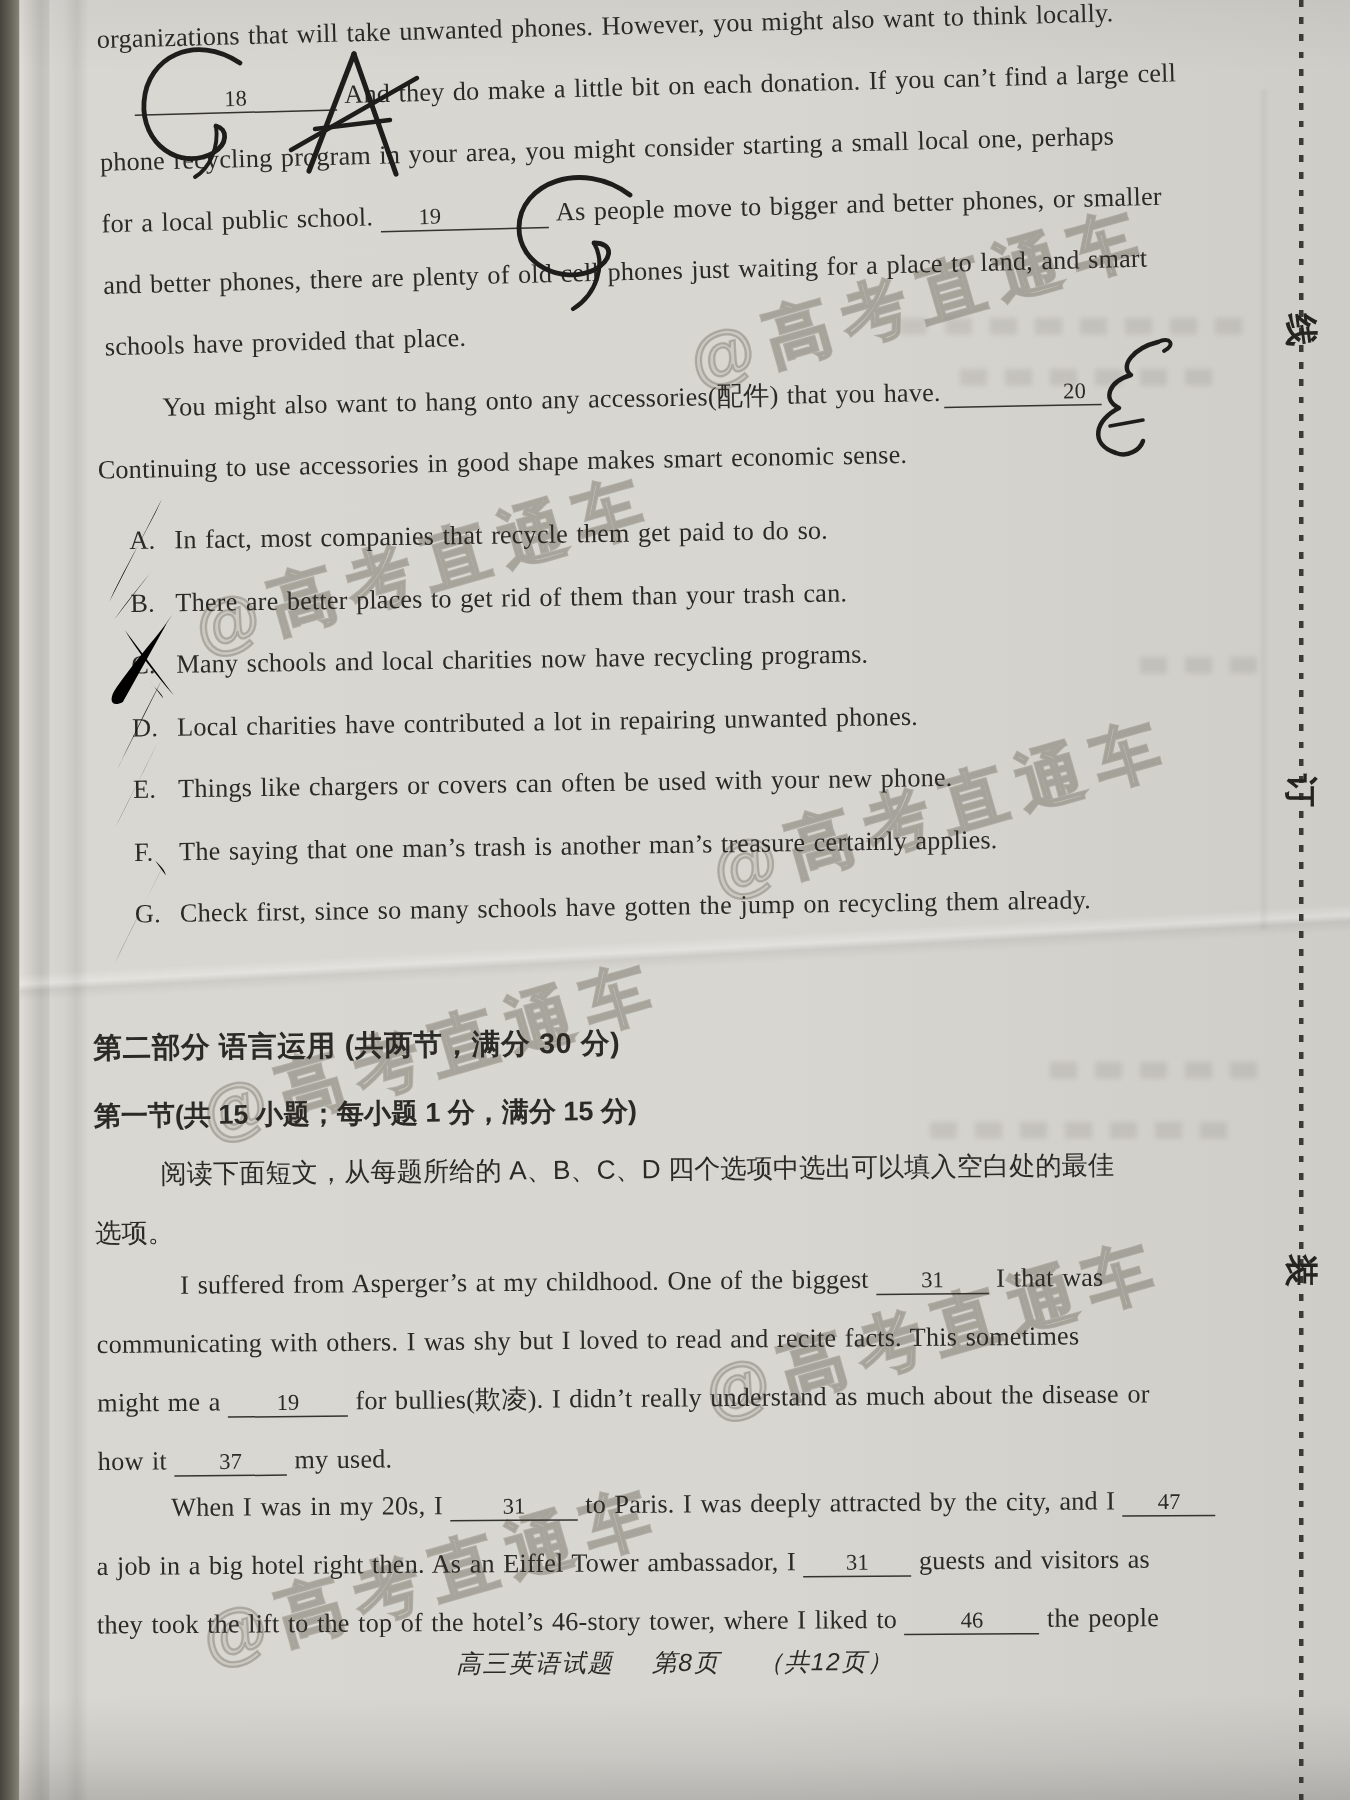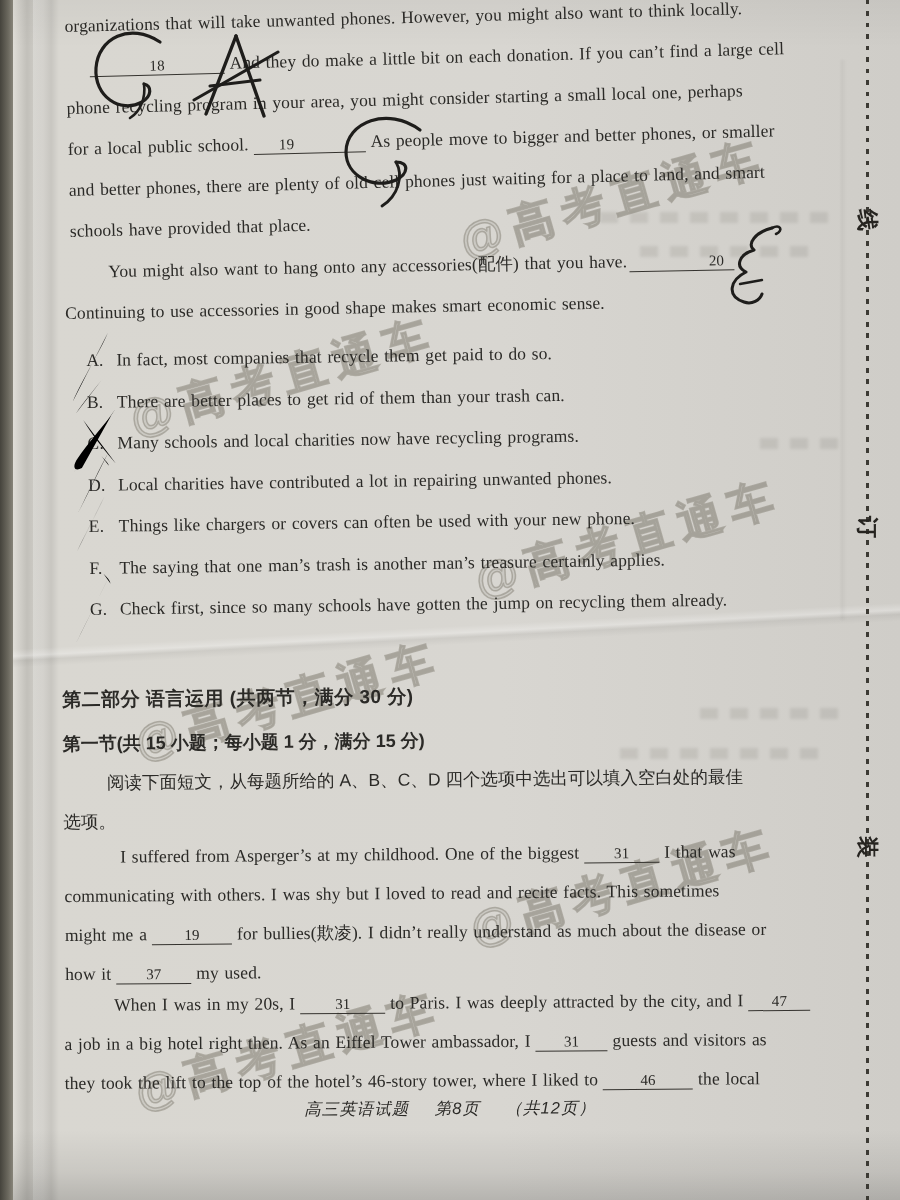--- a/index.html
+++ b/index.html
@@ -169,21 +169,21 @@
 <div class="sec cz en" id="cz1" style="top:838px;left:64px;width:770px;transform:rotate(-0.5deg);transform-origin:left top">
   <div class="ln"><span style="padding-left:56px">I suffered from Asperger’s at my childhood. One of the biggest</span><span class="blank w75"><span class="bnum">31</span></span><span>I that was</span></div>
   <div class="ln"><span>communicating with others. I was shy but I loved to read and recite facts. This sometimes</span></div>
   <div class="ln"><span>might me a</span><span class="blank w80"><span class="bnum">19</span></span><span>for bullies(欺凌). I didn’t really understand as much about the disease or</span></div>
   <div class="ln"><span>how it</span><span class="blank w75"><span class="bnum">37</span></span><span>my used.</span></div>
 </div>
 
 <div class="sec cz en" id="cz2" style="top:986px;left:64px;width:770px;transform:rotate(-0.4deg);transform-origin:left top">
   <div class="ln"><span style="padding-left:50px">When I was in my 20s, I</span><span class="blank w85"><span class="bnum">31</span></span><span>to Paris. I was deeply attracted by the city, and I</span><span class="blank w62"><span class="bnum">47</span></span></div>
   <div class="ln"><span>a job in a big hotel right then. As an Eiffel Tower ambassador, I</span><span class="blank w72"><span class="bnum">31</span></span><span>guests and visitors as</span></div>
-  <div class="ln"><span>they took the lift to the top of the hotel’s 46-story tower, where I liked to</span><span class="blank w90"><span class="bnum">46</span></span><span>the local</span></div>
+  <div class="ln"><span>they took the lift to the top of the hotel’s 46-story tower, where I liked to</span><span class="blank w90"><span class="bnum">46</span></span><span>the people</span></div>
 </div>
 
 <div class="sec cn footer" style="top:1098px;left:0;transform:rotate(-0.3deg)">
   <span>高三英语试题</span>
   <span>第8页</span>
   <span>（共12页）</span>
 </div>
 
 <svg class="hw" style="left:86px;top:22px" width="280" height="110" viewBox="0 0 280 110" role="img" aria-label="G written over blank, letter A crossed out">
   <path d="M74,20 C44,0 12,16 10,46 C8,74 34,92 56,80 C66,74 66,64 58,62" stroke-width="3.2"></path>

